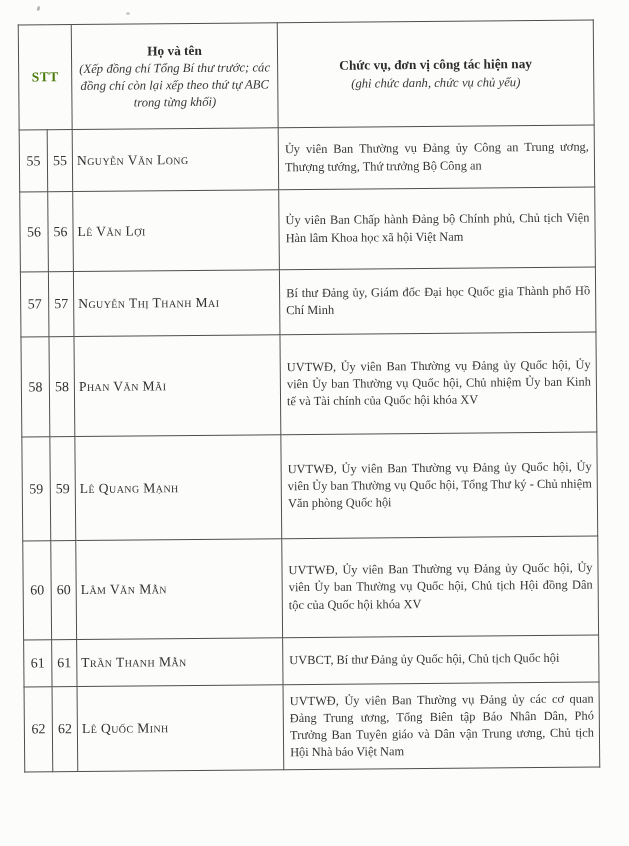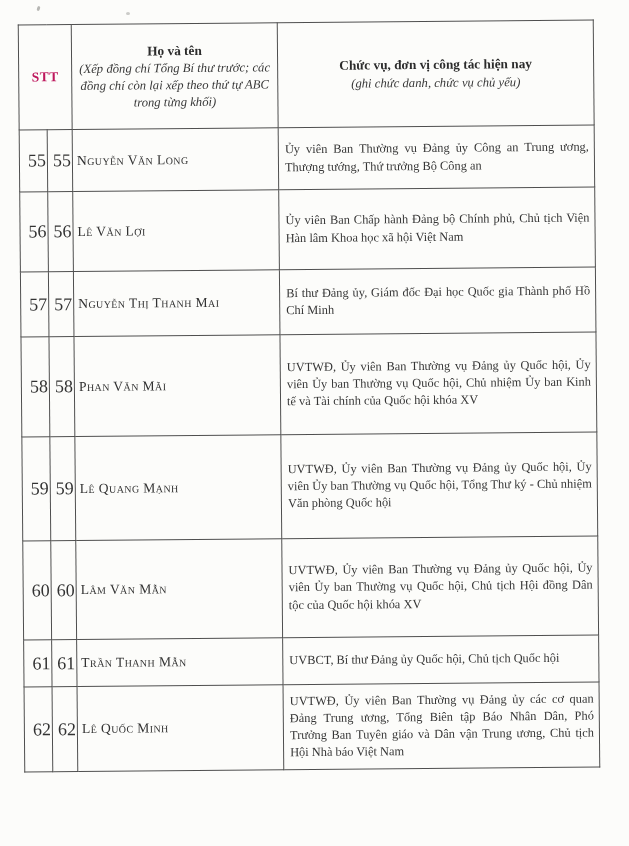--- a/index.html
+++ b/index.html
@@ -31,26 +31,26 @@
   .hr-0{height:62px;}
   .hr-1{height:80px;}
   .hr-2{height:65px;}
   .hr-3{height:100px;}
   .hr-4{height:104px;}
   .hr-5{height:99px;}
   .hr-6{height:47px;}
   .hr-7{height:85px;}
 
   th{padding:2px 4px;font-weight:normal;}
-  .stt-head{font-weight:bold;font-size:13.5px;color:#be185d;text-align:center;letter-spacing:.5px;margin-left:28px;}
+  .stt-head{font-weight:bold;font-size:13.5px;color:#4d7c0f;text-align:center;letter-spacing:.5px;margin-left:28px;}
   .head-title{font-weight:bold;font-size:13.3px;color:#2c2c2c;text-align:center;line-height:1.3;}
   .head-sub{font-style:italic;font-size:12.7px;color:#383838;text-align:center;line-height:1.32;margin-top:1px;}
 
   .num{
-    text-align:right;font-size:18px;color:#333;
+    text-align:center;font-size:14px;color:#333;
   }
   .name{
     font-variant:small-caps;
     font-size:13.6px;letter-spacing:.4px;color:#323232;
     padding:2px 3px 2px 4px;text-align:left;
   }
   .pos{
     font-size:12.4px;color:#363636;line-height:1.38;
     text-align:justify;padding:5px 5px 5px 6px;
   }

